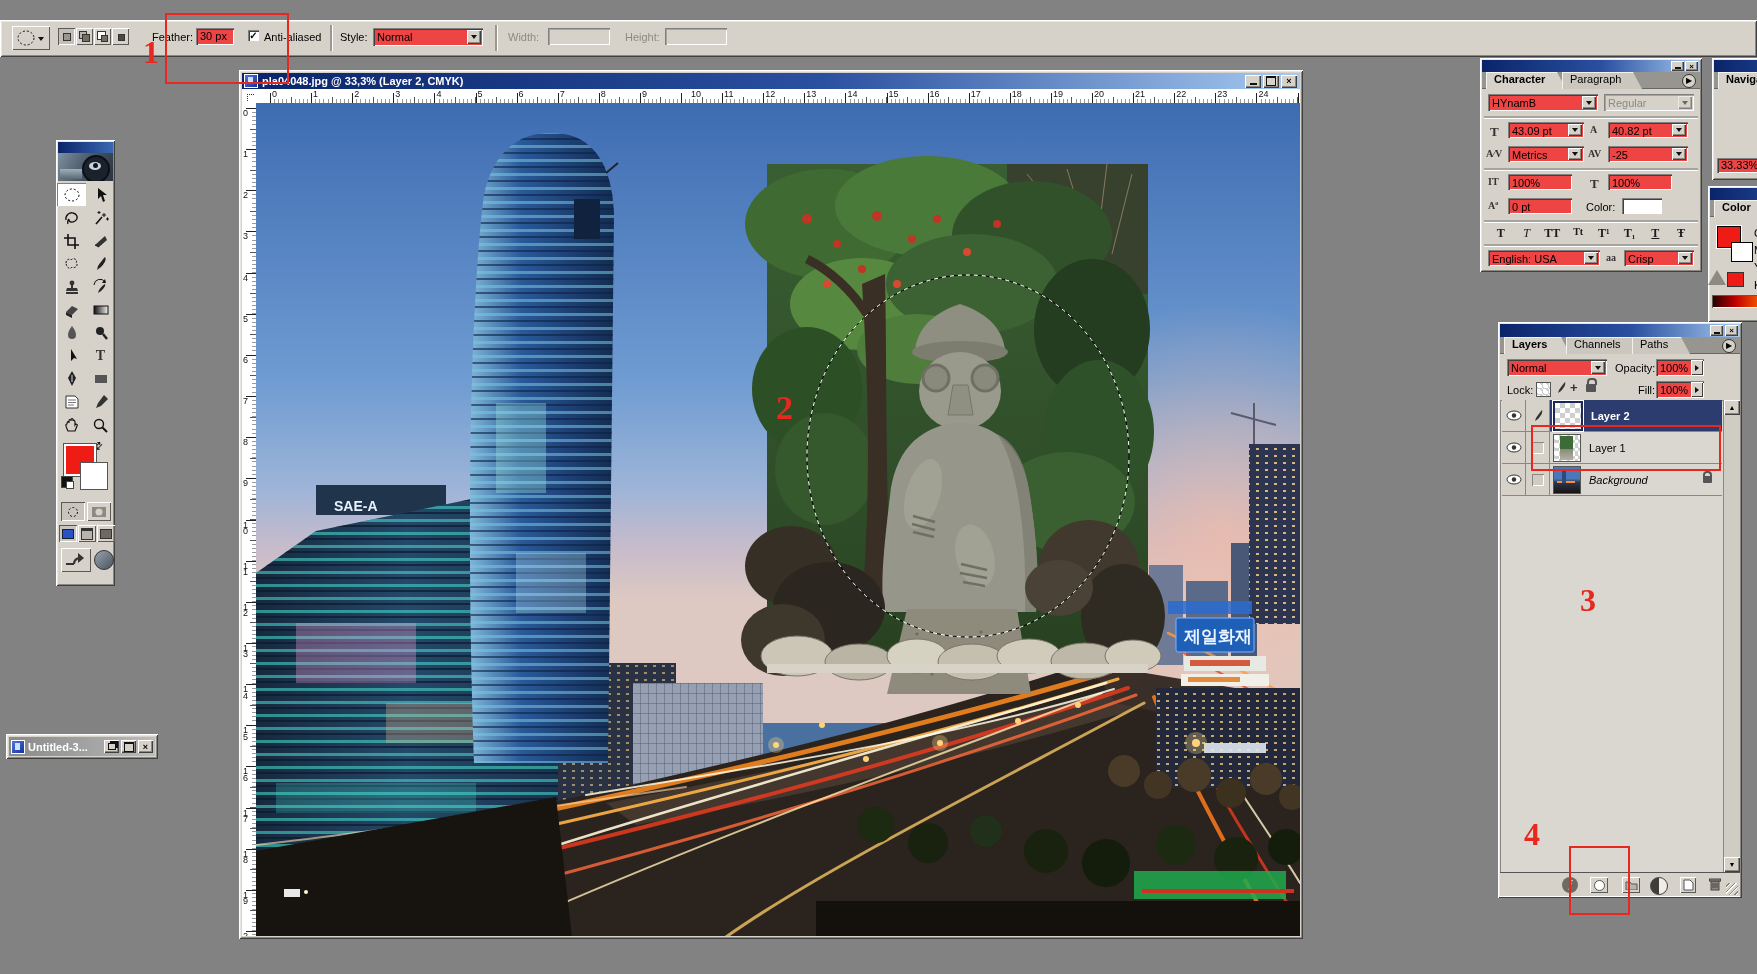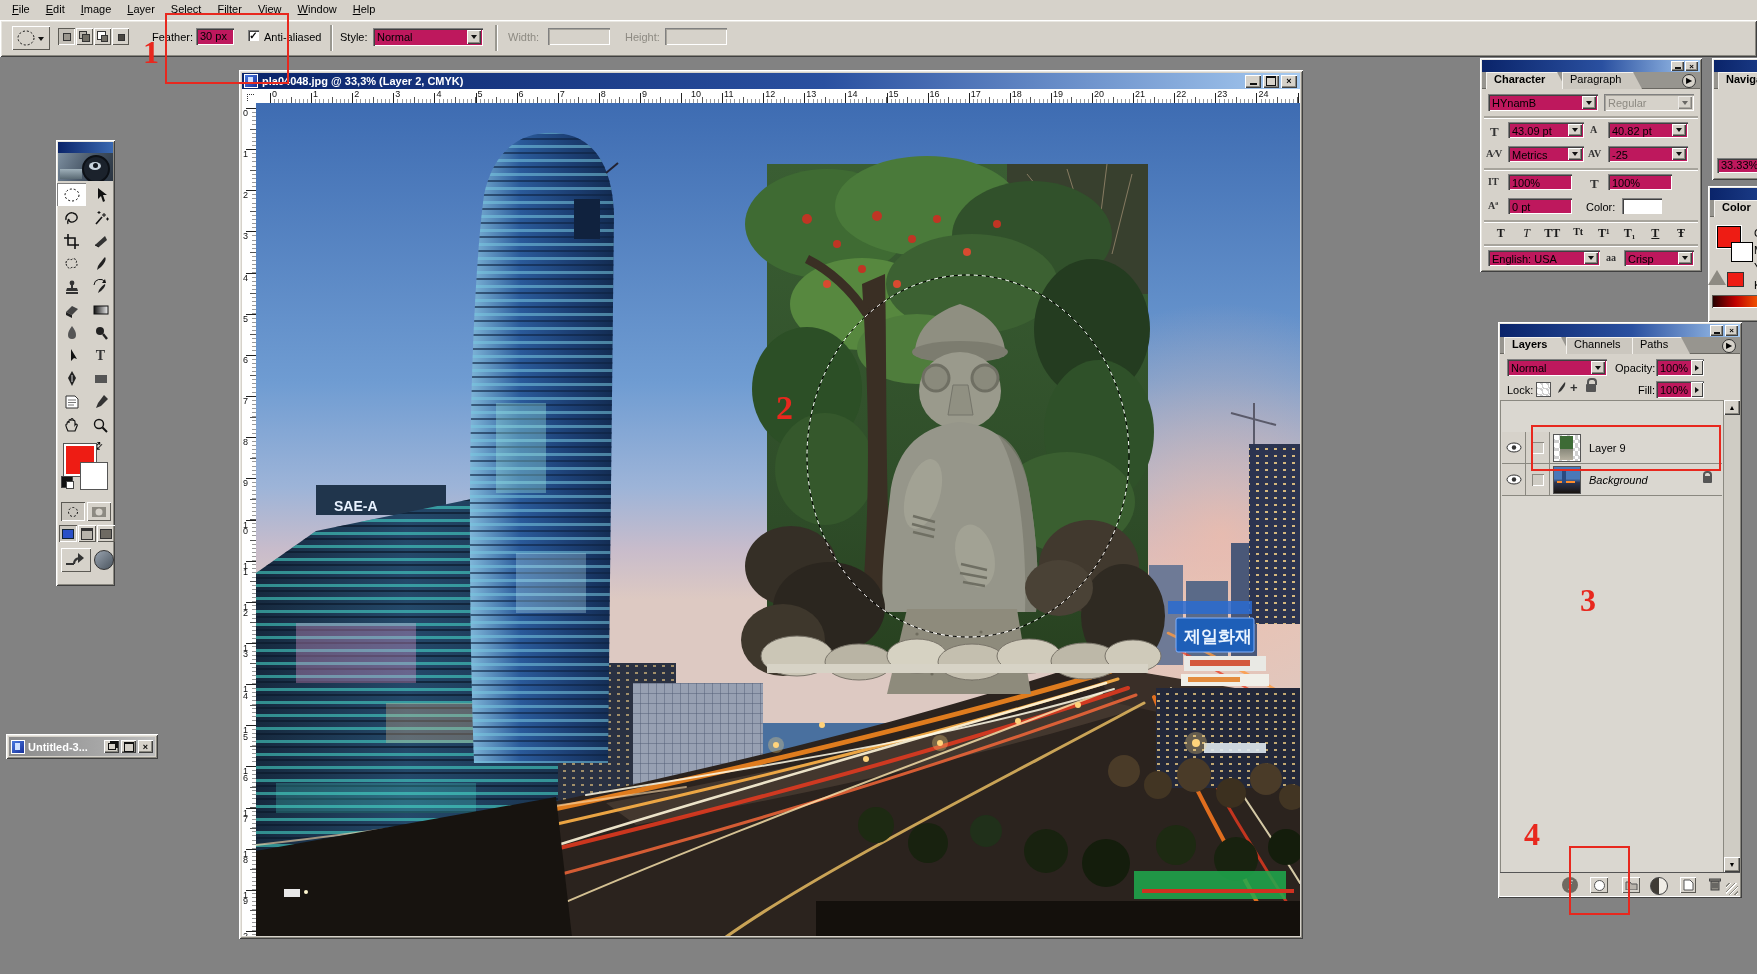--- a/index.html
+++ b/index.html
@@ -3,21 +3,21 @@
 <meta charset="utf-8">
 <style>
   html,body{margin:0;padding:0;}
   #root{position:relative;width:1757px;height:974px;background:#828282;
         font-family:"Liberation Sans",sans-serif;font-size:11px;color:#000;overflow:hidden;}
   .abs{position:absolute;}
   
   .out{box-shadow:inset 1px 1px 0 #ffffff,inset -1px -1px 0 #404040,inset 2px 2px 0 #e9e7e1,inset -2px -2px 0 #8a8880;}
   .out1{box-shadow:inset 1px 1px 0 #ffffff,inset -1px -1px 0 #5c5a54;}
   .in1{box-shadow:inset 1px 1px 0 #5c5a54,inset -1px -1px 0 #ffffff;}
-  .field{background:#be185d;box-shadow:inset 1px 1px 0 #808080,inset 2px 2px 0 #404040,inset -1px -1px 0 #fff;}
+  .field{background:#ef4444;box-shadow:inset 1px 1px 0 #808080,inset 2px 2px 0 #404040,inset -1px -1px 0 #fff;}
   .dis-field{background:#d6d2ca;box-shadow:inset 1px 1px 0 #808080,inset 2px 2px 0 #a7a49c,inset -1px -1px 0 #fff;}
   .bar{background:#d6d2ca;}
   .titlebar{background:linear-gradient(90deg,#0a246a 0%,#2a50a0 55%,#a6caf0 100%);color:#fff;font-weight:bold;}
   .titlebar-gray{background:linear-gradient(90deg,#8a8a8a,#aaa 70%,#bdbdbd);color:#fff;font-weight:bold;}
   .winbtn{background:#d6d2ca;box-shadow:inset 1px 1px 0 #fff,inset -1px -1px 0 #404040,inset -2px -2px 0 #8a8880;
           display:flex;align-items:center;justify-content:center;font-size:9px;font-weight:bold;color:#000;}
   .vsep{width:2px;background:#9a9890;box-shadow:1px 0 0 #fff;}
   .lbl{white-space:nowrap;}
   .dis{color:#8d8a82;}
   .ddbtn{position:absolute;right:2px;top:2px;bottom:2px;width:14px;background:#d6d2ca;
@@ -73,25 +73,20 @@
   .stb:nth-child(4){font-size:10px;}
   .stb:nth-child(7){text-decoration:underline;}
   .icon-lbl{font-size:10px;font-weight:bold;color:#333;font-family:"Liberation Serif",serif;}
   .glyph-sq{border:1px solid #333;background:#b8b4ac;}
 </style>
 </head>
 <body>
 
 <div id="root">
 
-  <div class="abs bar" style="left:0;top:0;width:1757px;height:20px;border-bottom:1px solid #fff;">
-    <div style="padding-left:4px;">
-      <span class="menu-item">File</span><span class="menu-item">Edit</span><span class="menu-item">Image</span><span class="menu-item">Layer</span><span class="menu-item">Select</span><span class="menu-item">Filter</span><span class="menu-item">View</span><span class="menu-item">Window</span><span class="menu-item">Help</span>
-    </div>
-  </div>
 
   <div class="abs bar out" style="left:0;top:20px;width:1757px;height:37px;">
 
     <div class="abs out1" style="left:12px;top:6px;width:38px;height:24px;background:#d6d2ca;display:flex;align-items:center;">
       <svg width="24" height="20" style="margin-left:2px;">
         <ellipse cx="12" cy="10" rx="8" ry="7" fill="none" stroke="#111" stroke-dasharray="2 2"></ellipse>
       </svg>
       <span style="border:3px solid transparent;border-top:4px solid #111;margin-top:4px;"></span>
     </div>
 
@@ -852,35 +847,50 @@
       <div style="width:6px;height:5px;border:2px solid #555;border-bottom:none;border-radius:4px 4px 0 0;margin:-6px 0 0 1px;"></div>
       </div>
     <span class="abs lbl" style="left:140px;top:62px;">Fill:</span>
     <div class="abs field" style="left:158px;top:59px;width:48px;height:17px;">
       <span class="ddtext">100%</span>
       <span class="spnbtn"></span>
     </div>
 
     <div class="abs" style="left:2px;top:78px;width:240px;height:472px;background:#dad7d0;box-shadow:inset 1px 1px 0 #8a8880;">
 
+      <div class="lrow" style="top:0;background:#2c3c6e;">
+        <div class="lcell">
+          <svg width="16" height="11">
+              <ellipse cx="8" cy="5.5" rx="7" ry="4.5" fill="#fff" stroke="#333"></ellipse>
+              <circle cx="8" cy="5.5" r="2.2" fill="#333"></circle>
+            </svg>
+          </div>
+        <div class="lcell">
+          <svg width="14" height="14">
+              <path d="M11,1 C12,3 10,7 7,10 L4,12 L5,9 C7,6 9,3 11,1 Z" fill="#333"></path>
+            </svg>
+          </div>
+        <div class="checker" style="width:26px;height:26px;margin-left:3px;border:2px solid #1a2a55;outline:1px solid #fff;"></div>
+        <span style="color:#fff;font-weight:bold;margin-left:8px;">Layer 2</span>
+      </div>
 
       <div class="lrow" style="top:32px;">
         <div class="lcell">
           <svg width="16" height="11">
               <ellipse cx="8" cy="5.5" rx="7" ry="4.5" fill="#fff" stroke="#333"></ellipse>
               <circle cx="8" cy="5.5" r="2.2" fill="#333"></circle>
             </svg>
           </div>
         <div class="lcell">
             <div style="width:12px;height:12px;background:#cfccc4;box-shadow:inset 1px 1px 0 #8a8880,inset -1px -1px 0 #fff;"></div>
           </div>
         <div class="checker" style="width:26px;height:26px;margin-left:3px;border:1px solid #555;position:relative;background-size:8px 8px;">
           <div class="abs" style="left:6px;top:1px;width:13px;height:24px;background:linear-gradient(#3d6b35 55%,#8a8a7c 56%,#b5b0a0);"></div>
           </div>
-        <span style="margin-left:8px;">Layer 9</span>
+        <span style="margin-left:8px;">Layer 1</span>
       </div>
 
       <div class="lrow" style="top:64px;">
         <div class="lcell">
           <svg width="16" height="11">
               <ellipse cx="8" cy="5.5" rx="7" ry="4.5" fill="#fff" stroke="#333"></ellipse>
               <circle cx="8" cy="5.5" r="2.2" fill="#333"></circle>
             </svg>
           </div>
         <div class="lcell">

